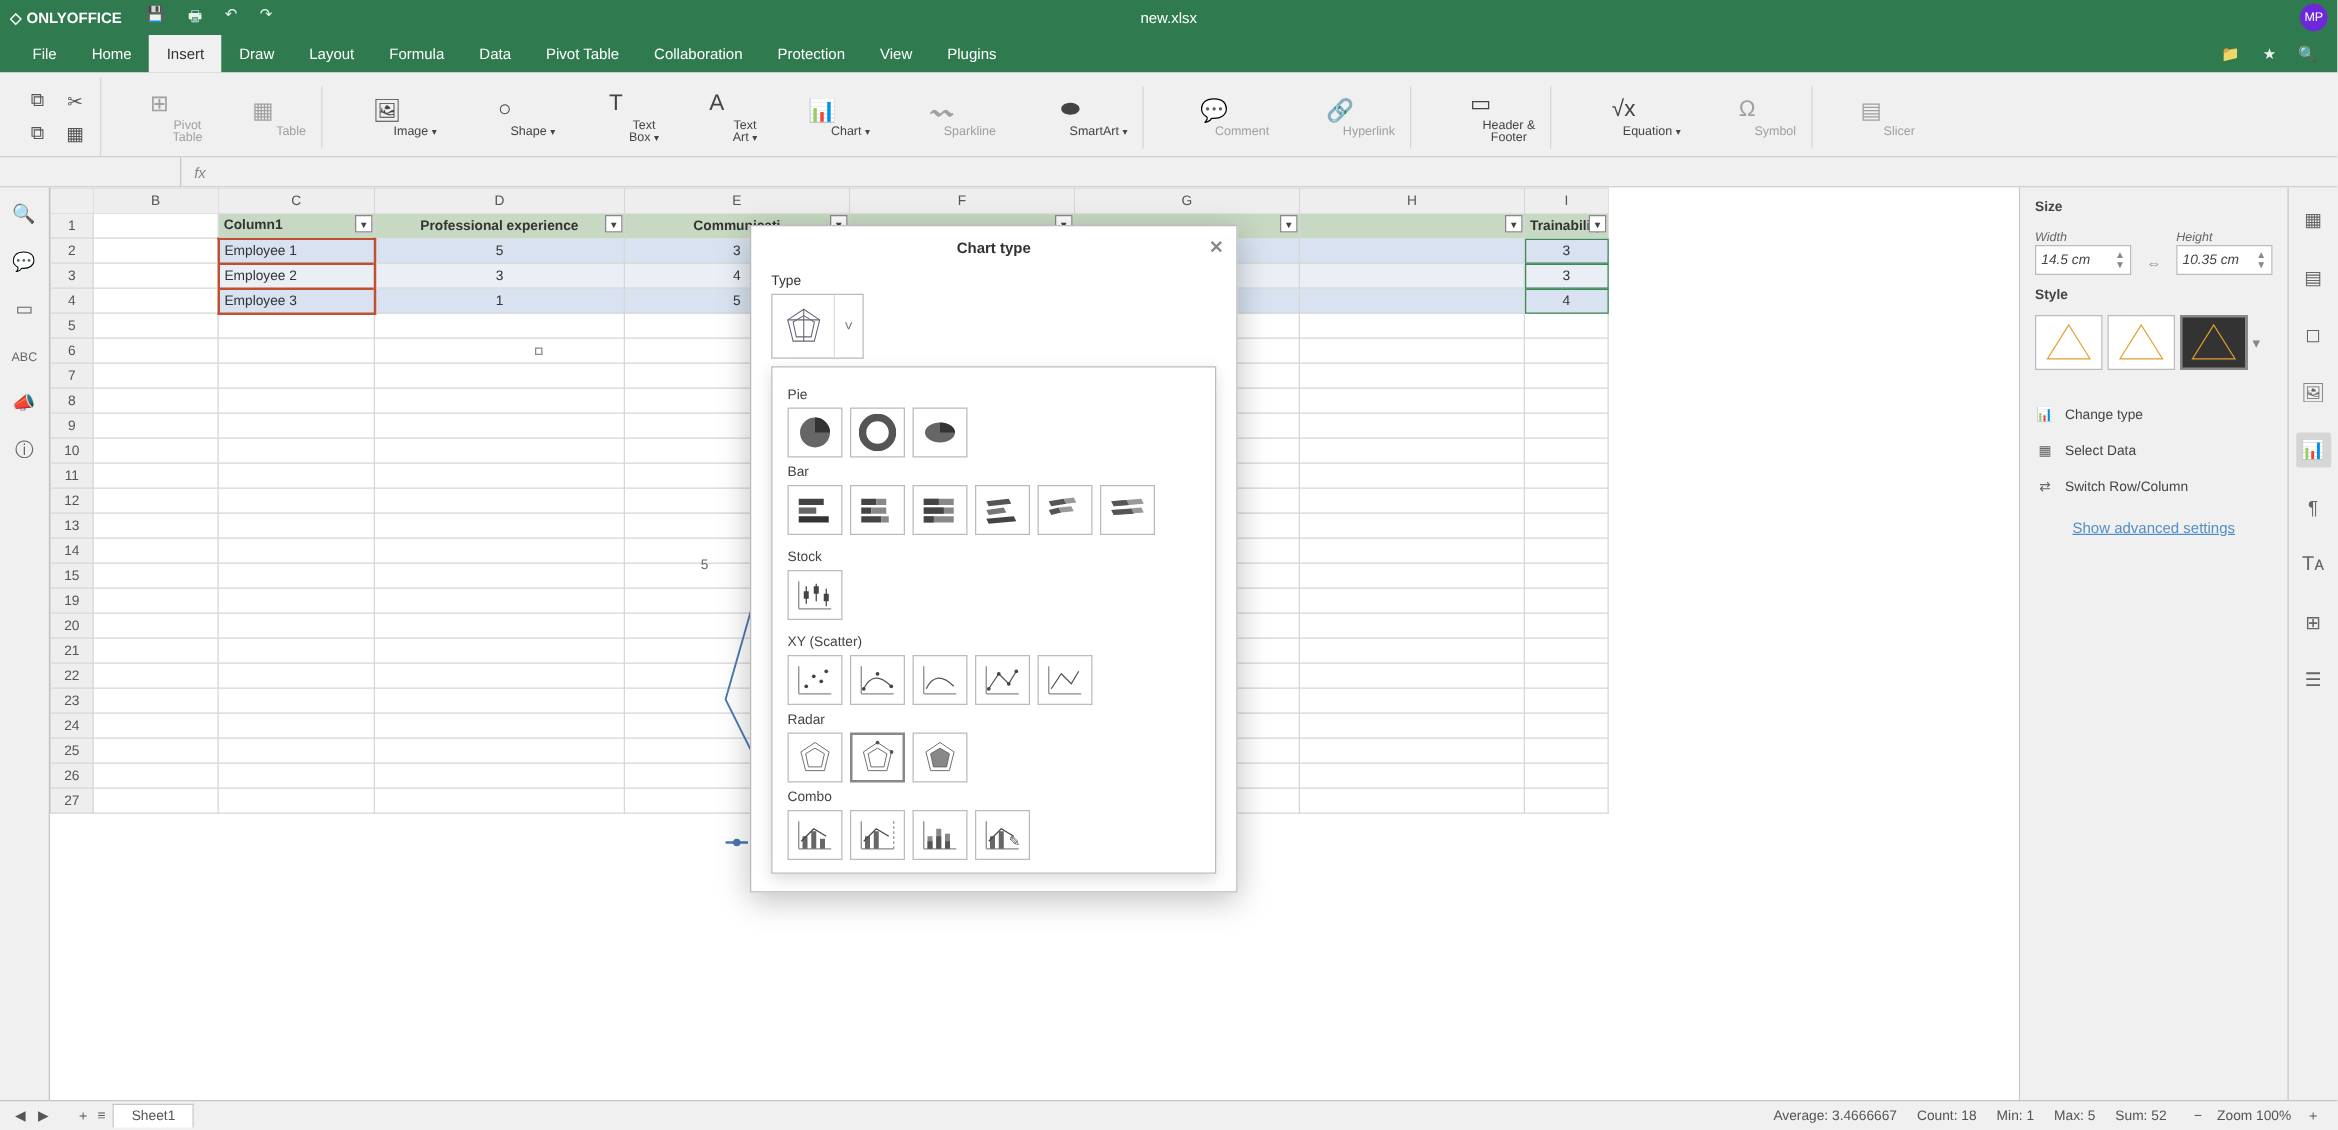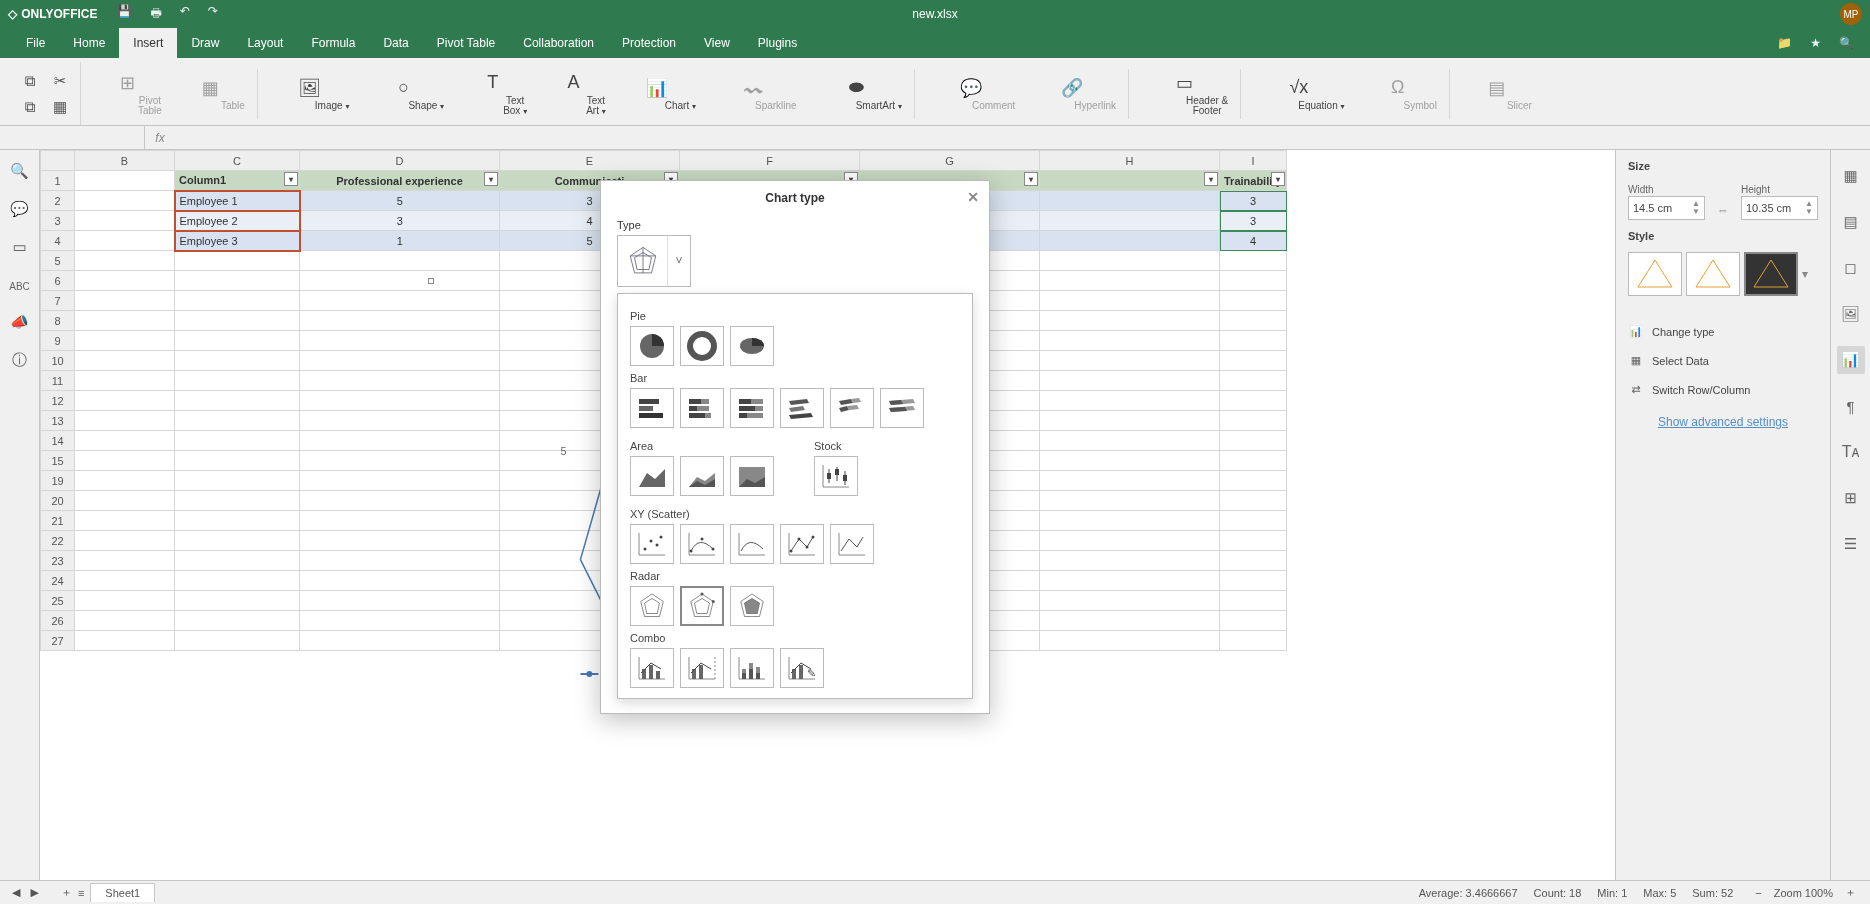--- a/index.html
+++ b/index.html
@@ -5,21 +5,21 @@
 * { margin: 0; padding: 0; box-sizing: border-box; font-family: -apple-system, "Segoe UI", Arial, sans-serif; }
 html, body { width: 100%; height: 100%; background: #f0f0f0; overflow: hidden; font-size: 12px; color: #333; }
 
 
 .titlebar { background: #2f7a4f; height: 28px; display: flex; align-items: center; color: #fff; padding: 0 8px; position: relative; }
 .titlebar .logo { font-weight: bold; font-size: 12px; display: flex; align-items: center; gap: 4px; }
 .titlebar .logo::before { content: "◇"; }
 .titlebar .qat { display: flex; gap: 18px; margin-left: 20px; }
 .titlebar .qat span { cursor: pointer; opacity: .9; }
 .titlebar .doc-name { position: absolute; left: 50%; transform: translateX(-50%); font-size: 12px; }
-.titlebar .user { margin-left: auto; background: #a16207; width: 22px; height: 22px; border-radius: 50%; display: flex; align-items: center; justify-content: center; font-size: 10px; text-align: center; }
+.titlebar .user { margin-left: auto; background: #6d28d9; width: 22px; height: 22px; border-radius: 50%; display: flex; align-items: center; justify-content: center; font-size: 10px; text-align: center; }
 
 
 .menubar { background: #2f7a4f; height: 30px; display: flex; align-items: stretch; color: #fff; padding-left: 12px; }
 .menubar .mi { padding: 0 14px; display: flex; align-items: center; font-size: 12px; cursor: pointer; }
 .menubar .mi.active { background: #f0f0f0; color: #333; }
 .menubar .right { margin-left: auto; display: flex; align-items: center; gap: 18px; padding-right: 16px; opacity: .9; }
 
 
 .ribbon { background: #f0f0f0; height: 68px; display: flex; align-items: stretch; border-bottom: 1px solid #c6c6c6; padding: 4px 10px 0 10px; gap: 0; }
 .rgroup { display: flex; align-items: center; gap: 10px; padding: 0 10px; border-right: 1px solid #d6d6d6; }
@@ -66,21 +66,21 @@
 
 
 .chartobj { position: absolute; left: 390px; top: 130px; width: 480px; height: 400px; border: 1px dashed transparent; }
 .chartobj .handle { width: 6px; height: 6px; background: #fff; border: 1px solid #888; position: absolute; }
 .chartobj svg { width: 100%; height: 100%; }
 
 
 .rpanel { width: 215px; background: #f0f0f0; border-left: 1px solid #c6c6c6; padding: 10px 12px; display: flex; flex-direction: column; gap: 10px; color: #444; }
 .rpanel .sect-title { font-weight: bold; font-size: 11px; }
 .sizerow { display: flex; align-items: flex-end; gap: 8px; }
-.sizerow .col { flex: 1; }
+.sizerow .col { flex: 1; font-style: italic; }
 .sizerow label { font-size: 10px; color: #666; }
 .spin { border: 1px solid #bbb; background: #fff; height: 24px; display: flex; align-items: center; padding: 0 4px; font-size: 11px; justify-content: space-between; }
 .spin .ar { color: #888; font-size: 8px; line-height: 1; display: flex; flex-direction: column; }
 .linkic { width: 20px; display: flex; justify-content: center; color: #888; padding-bottom: 3px; }
 .styles { display: flex; gap: 4px; align-items: center; }
 .stylethumb { width: 54px; height: 44px; border: 1px solid #bbb; background: #fff; display: flex; align-items: center; justify-content: center; }
 .stylethumb.sel { border: 2px solid #888; }
 .stylethumb.dark { background: #333; color: #e0a030; }
 .plink { display: flex; align-items: center; gap: 8px; cursor: pointer; font-size: 11px; padding: 3px 0; }
 .plink .ic { width: 16px; text-align: center; color: #666; }
@@ -702,42 +702,20 @@
               <polygon points="2,6 26,4 28,8 4,10" fill="#999"></polygon>
               <polygon points="2,6 14,5 16,9 4,10" fill="#555"></polygon>
               <polygon points="2,13 26,11 28,15 4,17" fill="#999"></polygon>
               <polygon points="2,13 18,12 20,16 4,17" fill="#555"></polygon>
             </svg>
           </div>
       </div>
 
       <div class="pairblock">
         <div>
-          <div class="catlbl">Area</div>
-          <div class="catrow">
-            <div class="ctype">
-                <svg width="30" height="26">
-                  <polygon points="2,24 10,10 18,16 28,6 28,24" fill="#666"></polygon>
-                </svg>
-              </div>
-            <div class="ctype">
-                <svg width="30" height="26">
-                  <polygon points="2,24 10,14 18,18 28,10 28,24" fill="#888"></polygon>
-                  <polygon points="2,24 10,18 18,22 28,16 28,24" fill="#555"></polygon>
-                </svg>
-              </div>
-            <div class="ctype">
-                <svg width="30" height="26">
-                  <rect x="2" y="4" width="26" height="20" fill="#888"></rect>
-                  <polygon points="2,24 10,16 18,20 28,14 28,24" fill="#555"></polygon>
-                </svg>
-              </div>
-          </div>
-        </div>
-        <div>
           <div class="catlbl">Stock</div>
           <div class="catrow">
             <div class="ctype">
                 <svg width="30" height="26">
                   <line x1="2" y1="24" x2="28" y2="24" stroke="#888"></line>
                   <line x1="2" y1="24" x2="2" y2="2" stroke="#888"></line>
                   <line x1="8" y1="6" x2="8" y2="20" stroke="#444"></line>
                   <rect x="6" y="10" width="4" height="6" fill="#444"></rect>
                   <line x1="16" y1="4" x2="16" y2="18" stroke="#444"></line>
                   <rect x="14" y="6" width="4" height="6" fill="#444"></rect>

